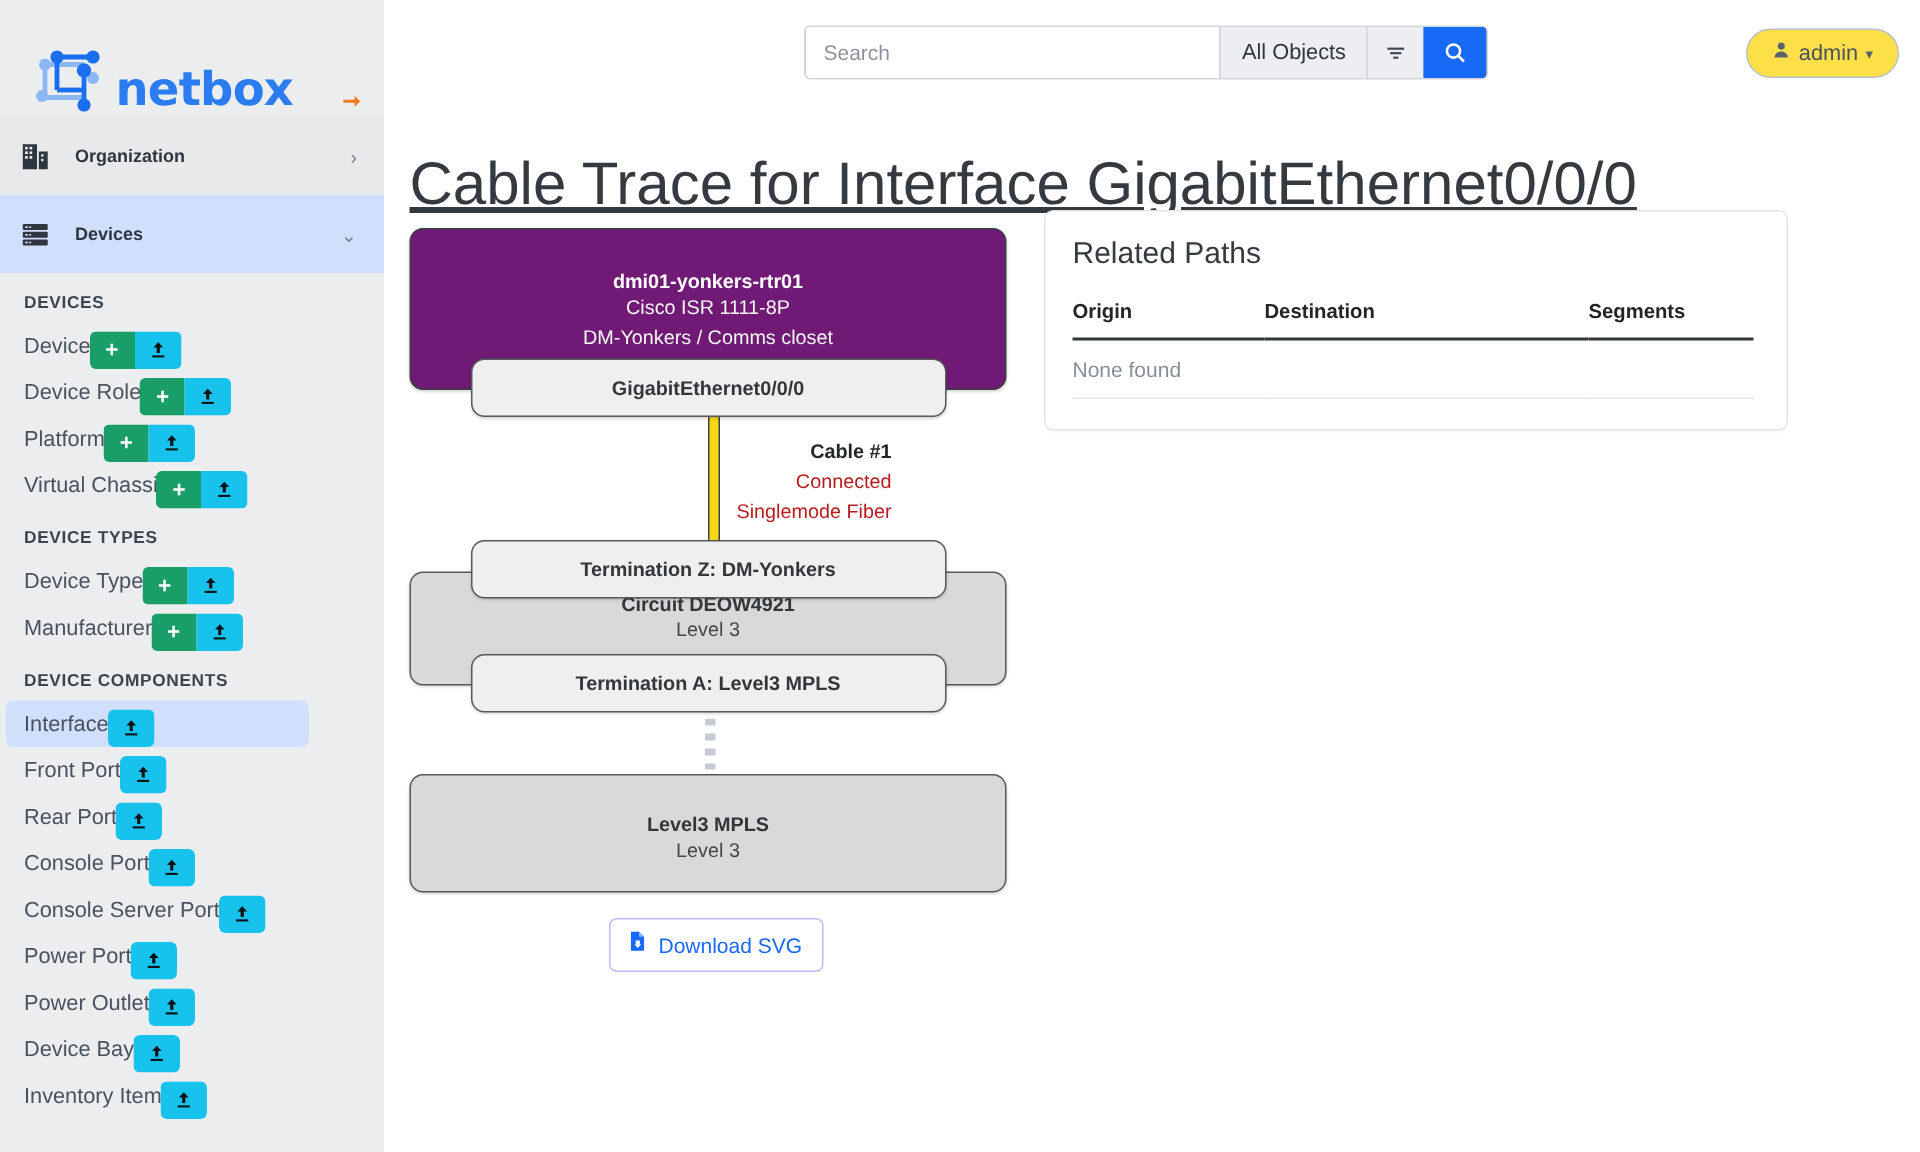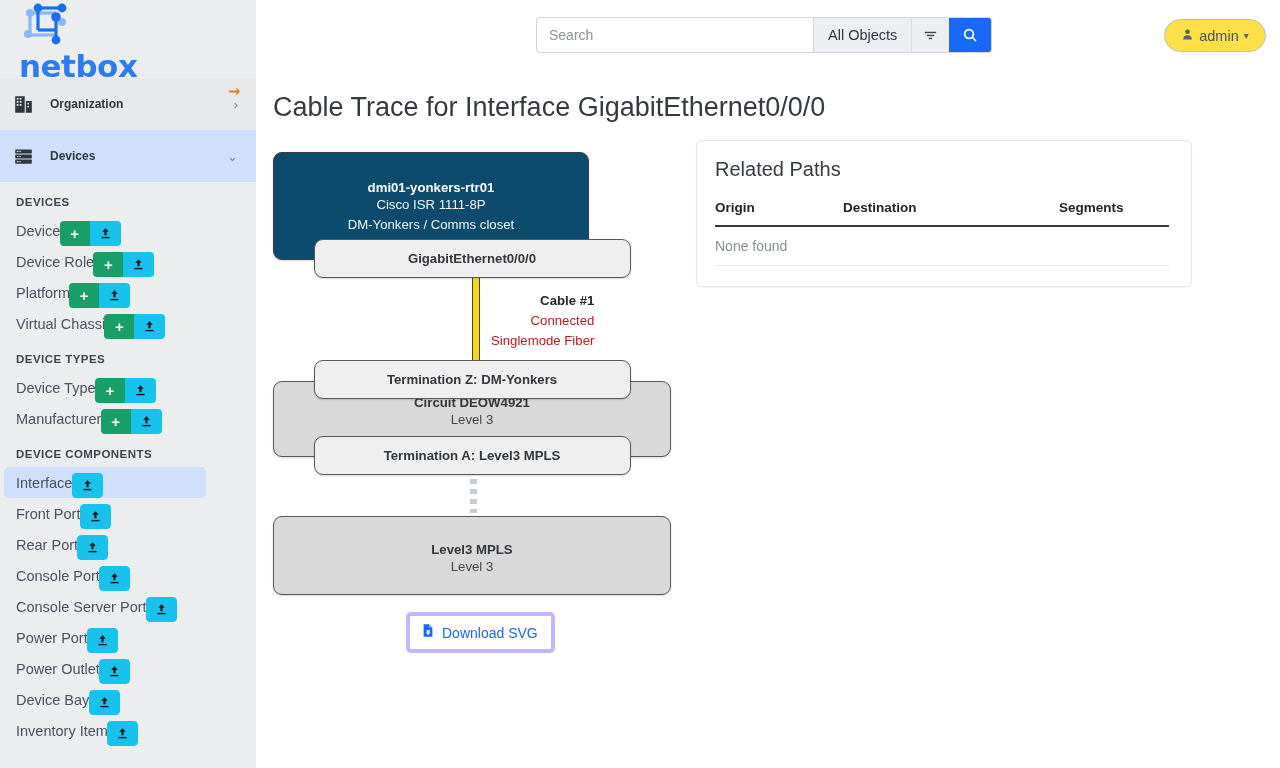--- a/index.html
+++ b/index.html
@@ -14,23 +14,22 @@
 
   
   #sidebar {
     position: absolute; left: 0; top: 0;
     width: 256px; height: 768px;
     background: #ebedef;
     overflow: hidden;
   }
   .brand-row {
     height: 78px;
-    display: flex; align-items: flex-start;
+    display: flex; align-items: flex-end;
     padding: 0 14px 0 16px;
-    flex-direction: column;
   }
   .brand-logo { width: 58px; height: 48px; flex: 0 0 auto; }
   .brand-word {
     font-size: 31px; font-weight: 700; color: #2a7cf0;
     letter-spacing: -0.5px; margin-left: 3px;
     font-family: "DejaVu Sans", sans-serif;
   }
   .pin-icon { margin-left: auto; color: #f47b20; font-size: 15px; line-height: 1; }
 
   .nav-group {
@@ -123,38 +122,39 @@
   .user-btn .ucaret { color: #5a6270; font-size: 10px; }
 
   
   #main {
     position: absolute; left: 256px; top: 70px;
     width: 1024px; height: 698px; background: #fff;
     overflow: hidden;
   }
   #page-title {
     position: absolute; left: 17px; top: 4px;
-    font-size: 27px; font-weight: 400; color: #343a40;
+    font-size: 40px; font-weight: 400; color: #343a40;
     white-space: nowrap;
+    text-decoration: underline;
   }
 
   
   #trace { position: absolute; left: 17px; top: 82px; width: 398px; }
   .tbox {
     position: relative;
     border: 1.3px solid #555a5e;
     border-radius: 9px;
     text-align: center;
     box-shadow: 0 1px 2px rgba(0,0,0,0.16);
   }
   .tbox .t1 { font-size: 13.2px; font-weight: 700; }
   .tbox .t2 { font-size: 13.2px; font-weight: 400; }
 
   .box-device {
-    width: 316px; height: 108px; background: #0c4a6e;
+    width: 398px; height: 108px; background: #701a75;
     border-color: #3a3f43;
     padding-top: 27px;
     z-index: 1;
   }
   .box-device .t1 { color: #fff; }
   .box-device .t2 { color: #f1f6f1; line-height: 20px; }
 
   .box-term {
     width: 317px; height: 39px; background: #efefef;
     margin: -21px auto 0 auto;
@@ -200,21 +200,21 @@
   .dot-line {
     position: absolute; left: 197px; top: 4px; width: 7px; height: 34px;
     background-image: linear-gradient(#c6ccd4 0px, #c6ccd4 5px, transparent 5px, transparent 10px);
     background-size: 7px 10px;
     background-repeat: repeat-y;
   }
 
   
   .dl-btn {
     display: inline-flex; align-items: center; gap: 7px;
-    border: 4px solid #c4b5fd; border-radius: 5px;
+    border: 1px solid #c4b5fd; border-radius: 5px;
     padding: 7px 13px 7px 11px; background: #fff; cursor: pointer;
     margin-top: 17px; margin-left: 133px;
   }
   .dl-btn .dl-label { font-size: 14px; color: #1869f5; }
 
   #trace-status {
     position: absolute; left: 17px; top: 658px;
     width: 398px; text-align: center;
     font-size: 30px; color: #2f7d39; margin-top: 46px;
   }

